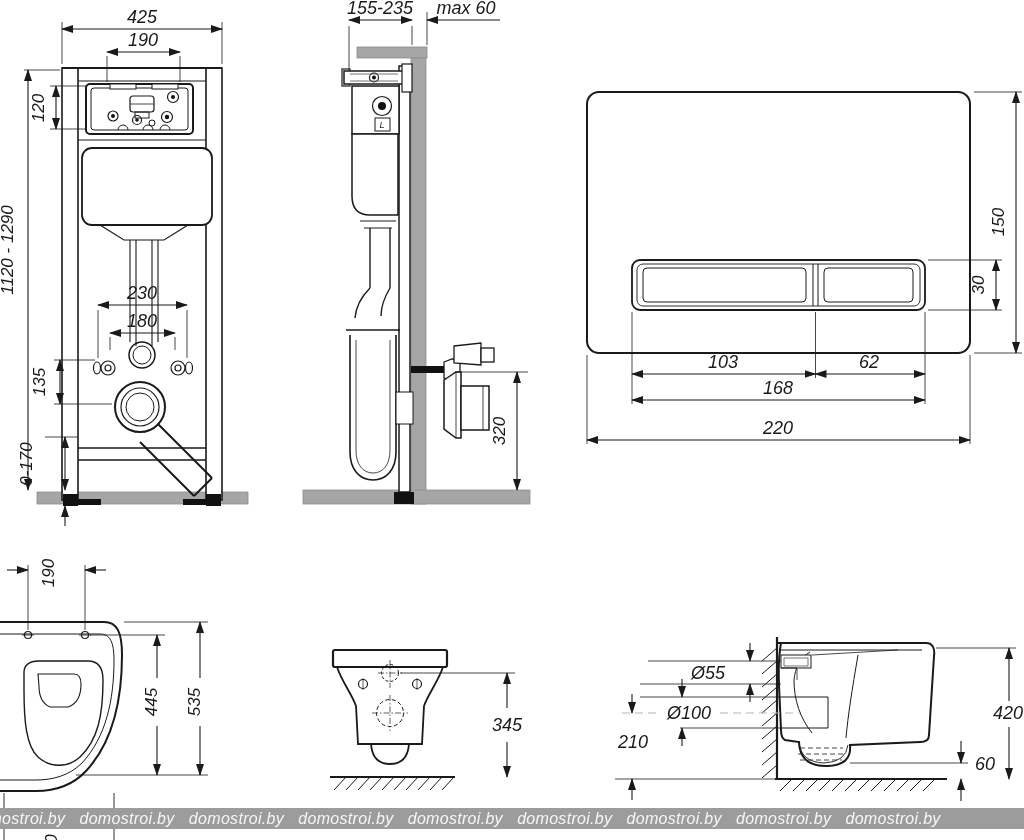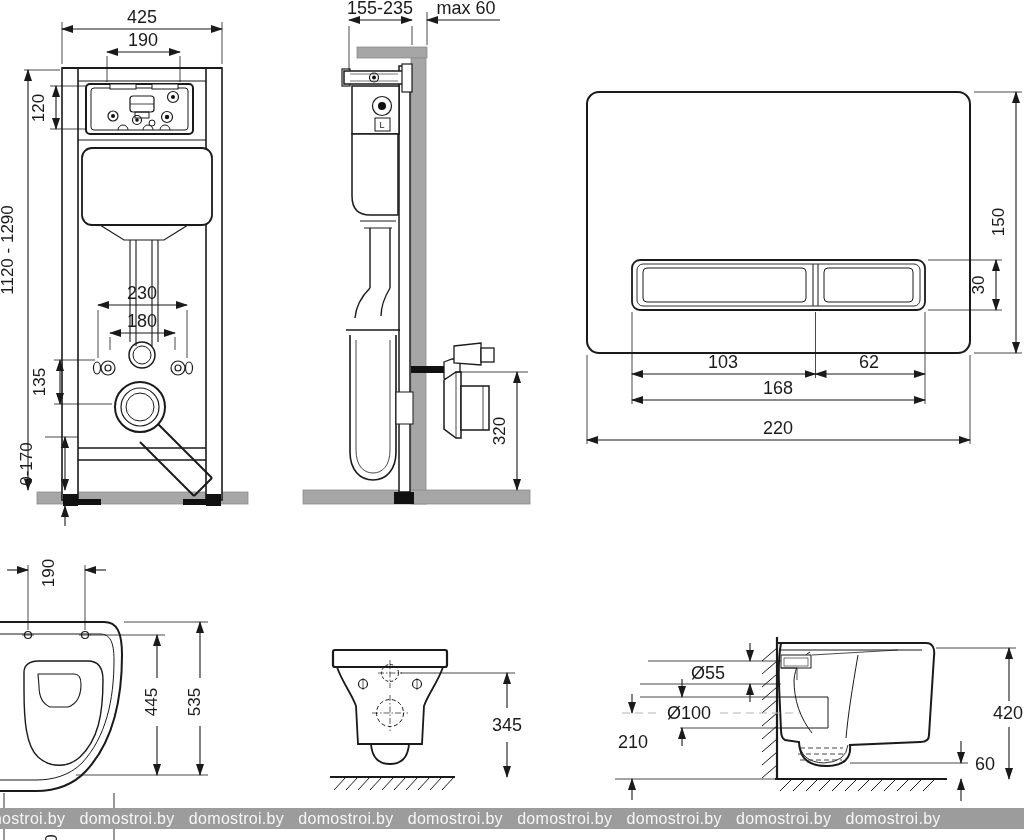--- a/index.html
+++ b/index.html
@@ -1,17 +1,17 @@
 <!DOCTYPE html>
 <html><head>
 <meta charset="utf-8">
 <style>
   html,body{margin:0;padding:0;background:#fff;}
   .canvas{position:relative;width:1024px;height:840px;background:#fff;overflow:hidden;
-          font-family:"Liberation Sans",sans-serif;}
+          font-family:"Liberation Sans",sans-serif;font-style:italic;}
   svg{position:absolute;left:0;top:0;}
   svg text{font-family:"Liberation Sans",sans-serif;fill:#1a1a1a;}
   .dim{font-size:18px;}
   .dimsmall{font-size:17px;}
   .tiny{font-size:9px;}
   .watermark{position:absolute;left:0;top:808px;width:1024px;height:21px;
              background:#9c9c9c;overflow:hidden;display:flex;align-items:center;}
   .watermark span{white-space:nowrap;color:#f6f6f6;font-size:16px;margin-left:-30px;
                   letter-spacing:.3px;}
 </style>

